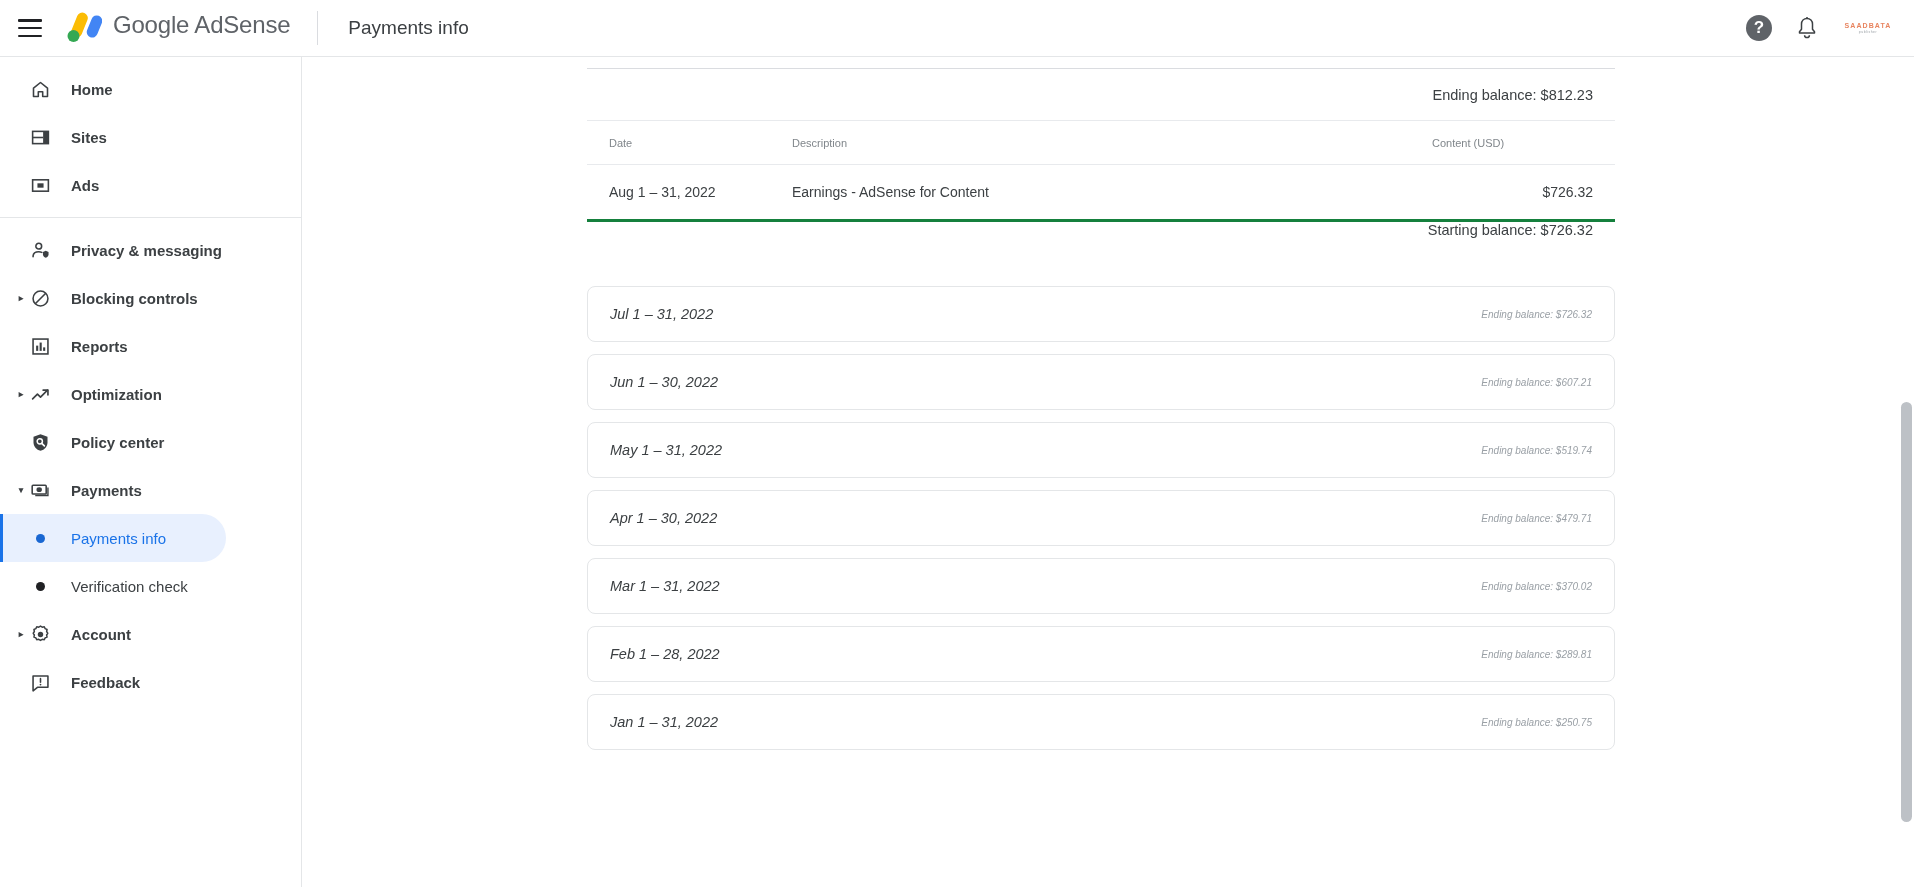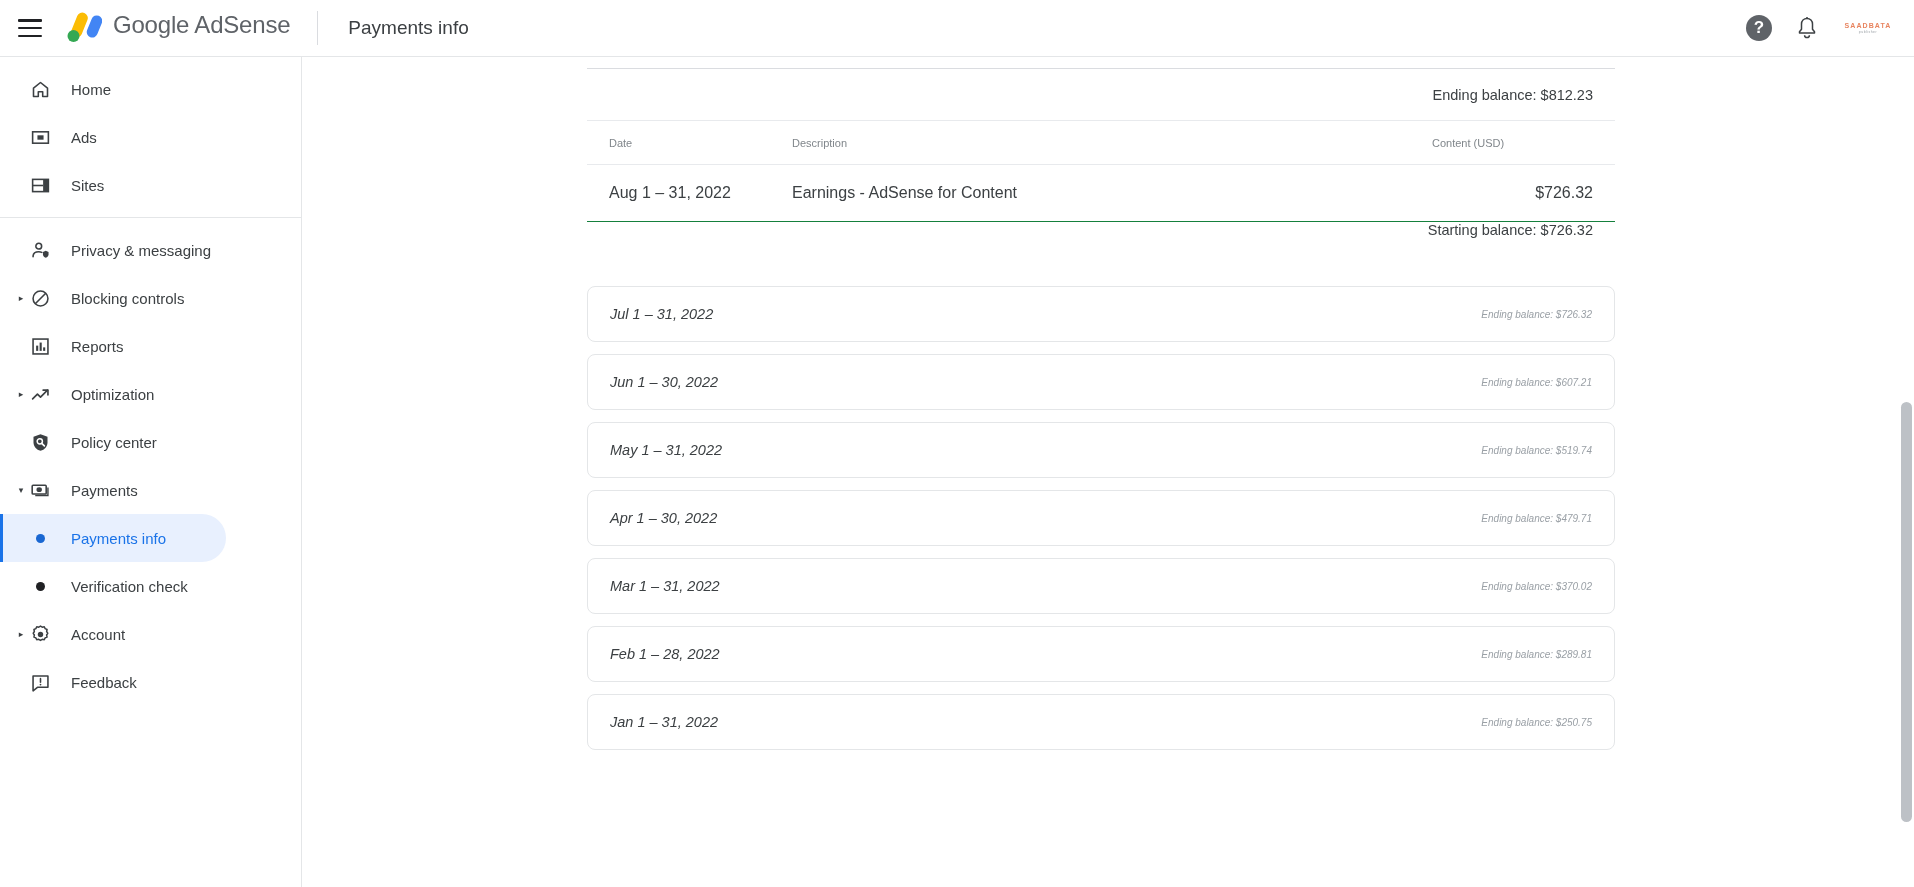--- a/index.html
+++ b/index.html
@@ -59,21 +59,21 @@
 
   
   .sidebar {
     position: absolute; top: 57px; left: 0; width: 302px; height: 830px;
     background: #fff; border-right: 1px solid #e4e6e8;
     padding-top: 8px; overflow: hidden;
   }
   .nav-item {
     position: relative; display: flex; align-items: center;
     height: 48px; padding-left: 14px; cursor: pointer;
-    font-size: 15px; color: #3c4043; white-space: nowrap;
+    font-size: 15px; color: #3c4043; white-space: nowrap; font-weight: bold;
   }
   .nav-item .caret {
     width: 14px; flex: 0 0 14px; display: flex; align-items: center; justify-content: center;
     font-size: 9px; color: #3c4043;
   }
   .nav-item .nav-icon {
     width: 24px; height: 24px; flex: 0 0 24px;
     display: flex; align-items: center; justify-content: center; margin-right: 19px;
   }
   .nav-item .nav-label { line-height: 1; }
@@ -115,22 +115,22 @@
     height: 52px; display: flex; align-items: center; justify-content: flex-end;
     font-size: 14.5px; color: #3c4043; border-bottom: 1px solid #e8eaed;
     padding-right: 22px;
   }
   .tbl { width: 100%; border-collapse: collapse; }
   .tbl th {
     font-size: 11px; color: #80868b; font-weight: normal; text-align: left;
     padding: 16px 0 15px 0; border-bottom: 1px solid #e8eaed;
   }
   .tbl td {
-    font-size: 16px; color: #3c4043; padding: 19px 0 19px 0;
-    border-bottom: 1px solid #15803d;
+    font-size: 14px; color: #3c4043; padding: 19px 0 19px 0;
+    border-bottom: 3px solid #15803d;
   }
   .col-date { width: 205px; padding-left: 22px !important; }
   .col-desc { width: 640px; }
   .col-amt { text-align: right; padding-right: 22px !important; }
   .starting-row {
     height: 52px; display: flex; justify-content: flex-end;
     font-size: 14.5px; color: #3c4043; padding-right: 22px;
   }
 
   .month-card {
@@ -201,37 +201,37 @@
           <path d="M4 10.5L12 4l8 6.5V20h-5.5v-5.5h-5V20H4z" fill="none" stroke="#3c4043" stroke-width="1.8" stroke-linejoin="round"></path>
         </svg>
     </span>
     <span class="nav-label">Home</span>
   </div>
 
   <div class="nav-item">
     <span class="caret"></span>
     <span class="nav-icon">
       <svg width="21" height="21" viewBox="0 0 24 24">
-          <rect x="3" y="5.5" width="18" height="13" fill="none" stroke="#3c4043" stroke-width="1.8"></rect>
-          <rect x="8.5" y="9.5" width="7" height="5" fill="#3c4043"></rect>
-        </svg>
-    </span>
-    <span class="nav-label">Ads</span>
-  </div>
-
-  <div class="nav-item">
-    <span class="caret"></span>
-    <span class="nav-icon">
-      <svg width="21" height="21" viewBox="0 0 24 24">
           <rect x="3" y="5" width="18" height="14" fill="none" stroke="#3c4043" stroke-width="1.8"></rect>
           <rect x="15" y="5" width="6" height="14" fill="#3c4043"></rect>
           <path d="M3 12h12" stroke="#3c4043" stroke-width="1.8"></path>
         </svg>
     </span>
     <span class="nav-label">Sites</span>
+  </div>
+
+  <div class="nav-item">
+    <span class="caret"></span>
+    <span class="nav-icon">
+      <svg width="21" height="21" viewBox="0 0 24 24">
+          <rect x="3" y="5.5" width="18" height="13" fill="none" stroke="#3c4043" stroke-width="1.8"></rect>
+          <rect x="8.5" y="9.5" width="7" height="5" fill="#3c4043"></rect>
+        </svg>
+    </span>
+    <span class="nav-label">Ads</span>
   </div>
 
   <div class="nav-sep"></div>
 
   <div class="nav-item">
     <span class="caret"></span>
     <span class="nav-icon">
       <svg width="21" height="21" viewBox="0 0 24 24">
         <circle cx="10" cy="7" r="3.3" fill="none" stroke="#3c4043" stroke-width="1.8"></circle>
         <path d="M3.5 19c0-3.6 2.9-5.6 6.5-5.6 1.3 0 2.5.25 3.5.72" fill="none" stroke="#3c4043" stroke-width="1.8" stroke-linecap="round"></path>

